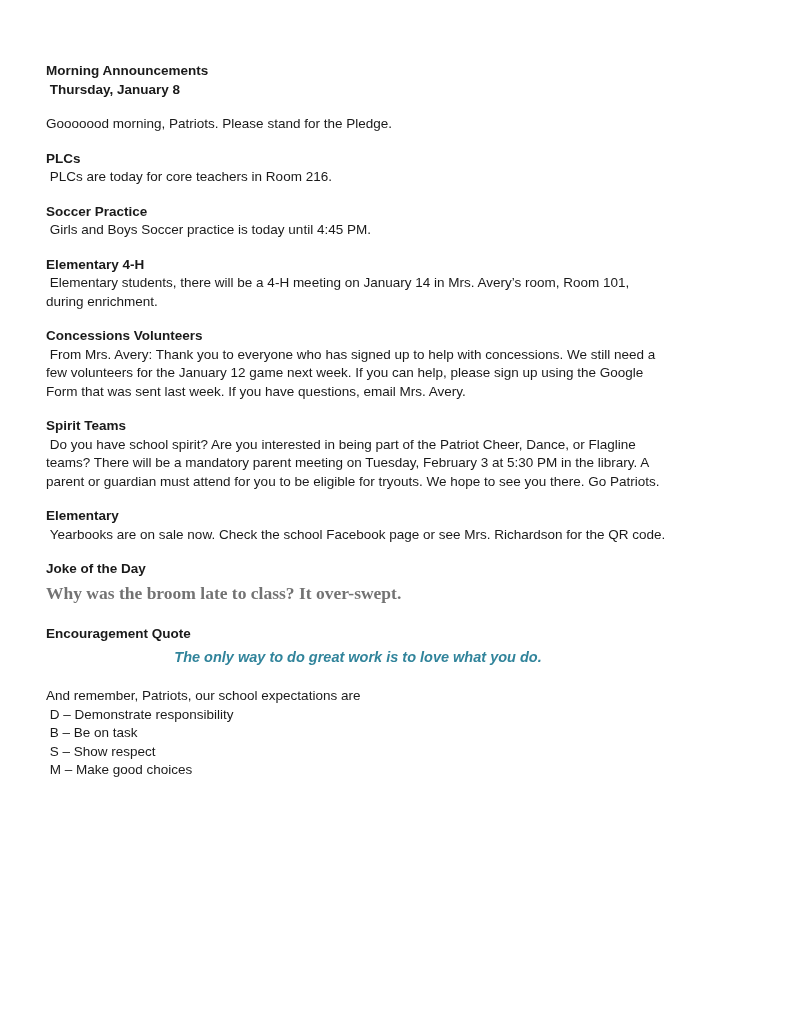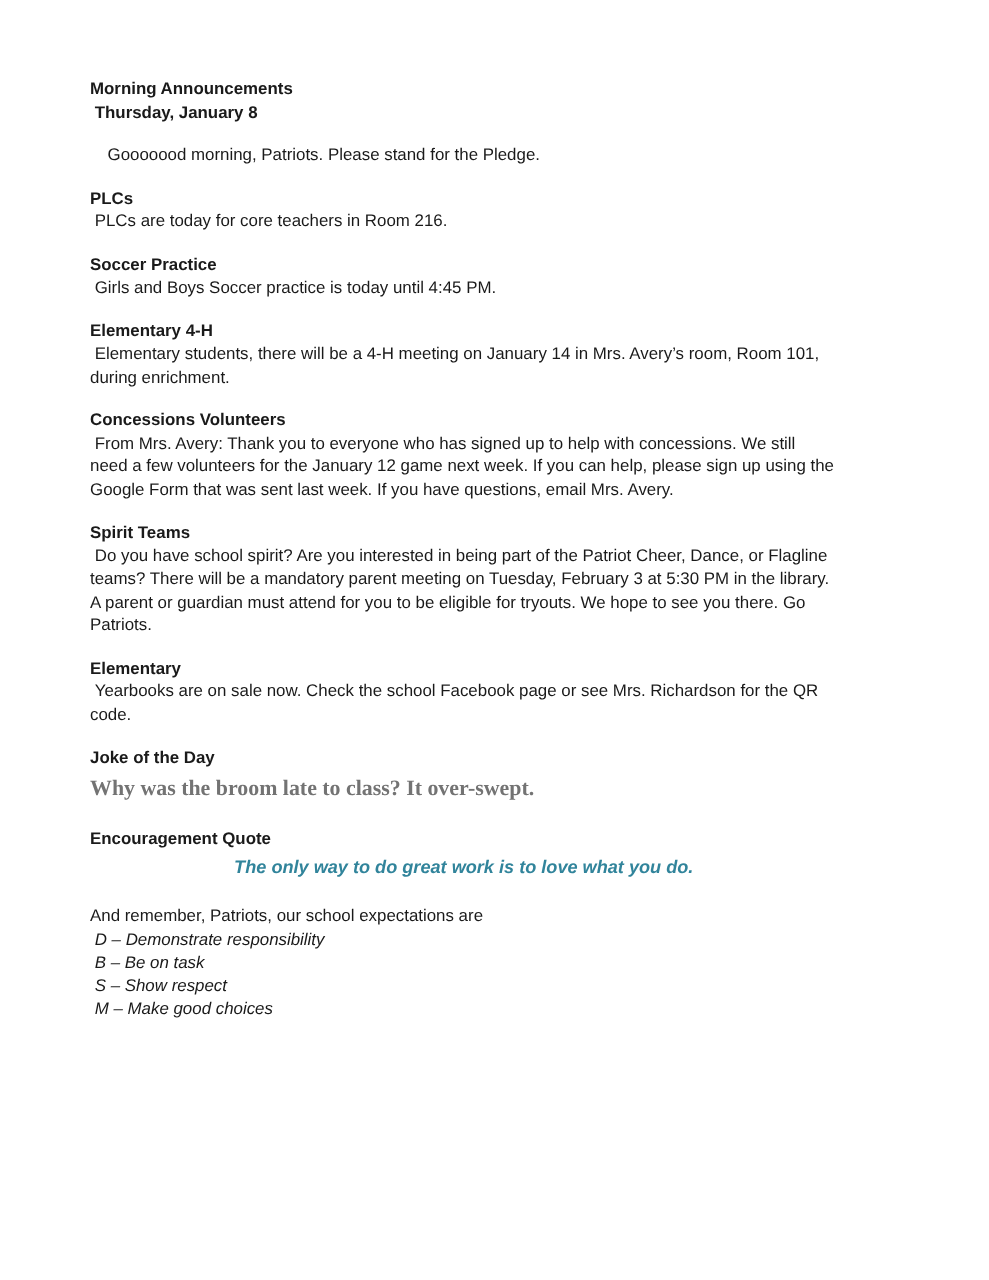--- a/index.html
+++ b/index.html
@@ -6,29 +6,29 @@
     margin: 0;
     padding: 0;
     background: #ffffff;
   }
   .page {
     position: relative;
     width: 714px;
     height: 1024px;
     background: #ffffff;
     box-sizing: border-box;
-    padding: 62px 44px 0 72px;
+    padding: 62px 44px 0 46px;
     font-family: "Liberation Sans", sans-serif;
     font-size: 13.5px;
     line-height: 18.5px;
     color: #1a1a1a;
   }
   .doc-title { font-weight: bold; }
   .doc-date  { font-weight: bold; white-space: pre-wrap; }
-  .greeting  { margin-top: 16px; margin-left: 14px; }
+  .greeting  { margin-top: 16px; }
   .section   { margin-top: 16px; }
   .section-heading { font-weight: bold; margin-top: 12px; }
   .section-body    { white-space: pre-wrap; }
   .joke-section    { margin-top: 16px; }
   .joke-text {
     font-family: "Liberation Serif", serif;
     font-weight: bold;
     font-size: 17.5px;
     line-height: 23px;
     margin-top: 3px;
@@ -37,21 +37,21 @@
   .quote-section { margin-top: 20px; }
   .quote-text {
     font-weight: bold;
     font-style: italic;
     font-size: 14.5px;
     line-height: 20px;
     margin-top: 4px;
     text-align: center;
   }
   .expectations { margin-top: 20px; }
-  .expectation-line { white-space: pre-wrap; font-style: italic; }
+  .expectation-line { white-space: pre-wrap; }
 </style>
 </head>
 <body>
 
 <div class="page">
 
   <div class="doc-title">Morning Announcements</div>
   <div class="doc-date"> Thursday, January 8</div>
 
   <div class="greeting">Gooooood morning, Patriots. Please stand for the Pledge.</div>

